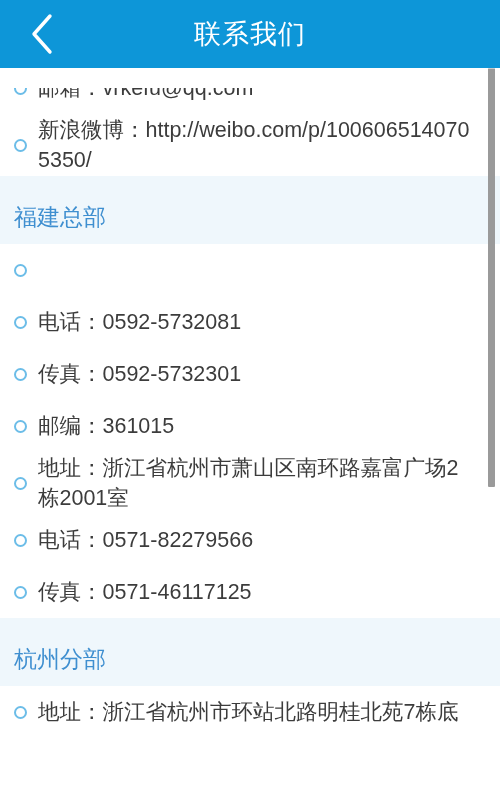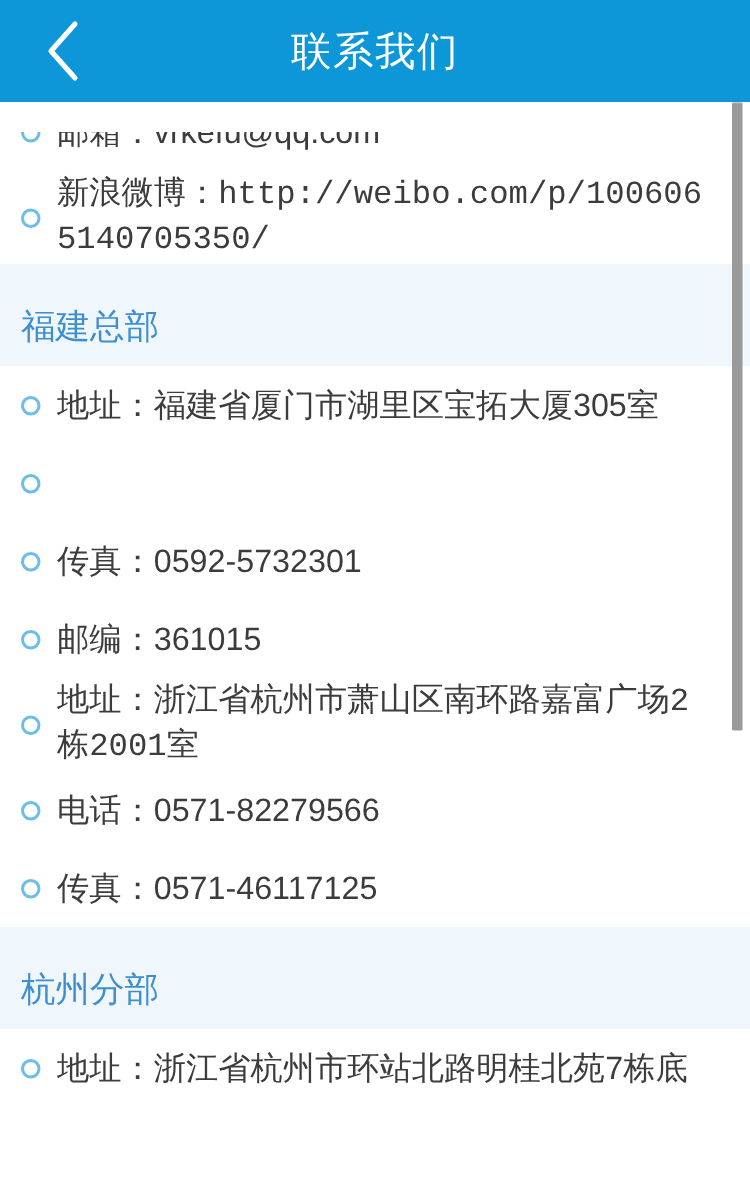--- a/index.html
+++ b/index.html
@@ -84,21 +84,21 @@
 
   
   .row {
     display: flex;
     align-items: center;
     padding: 0 26px 0 14px;
     min-height: 52px;
     box-sizing: border-box;
     background: #ffffff;
   }
-  .row.two-line { min-height: 62px; font-family: Liberation Mono, monospace; }
+  .row.two-line { min-height: 62px; }
   .bullet {
     flex: 0 0 auto;
     width: 13px;
     height: 13px;
     border: 2px solid #6cbde8;
     border-radius: 50%;
     box-sizing: border-box;
     margin-right: 11px;
   }
   .row-text {
@@ -151,24 +151,24 @@
           <span class="bullet"></span>
           <span class="row-text">邮箱：vrkefu@qq.com</span>
         </div>
         <div class="row two-line">
           <span class="bullet"></span>
           <span class="row-text">新浪微博：http://weibo.com/p/1006065140705350/</span>
         </div>
         <div class="section-head">福建总部</div>
         <div class="row">
           <span class="bullet"></span>
-          <span class="row-text">地址：福建省厦门市湖里区宝拓大厦305室</span>
-        </div>
-        <div class="row">
-          <span class="bullet"></span>
+        </div>
+        <div class="row">
+          <span class="bullet"></span>
+          <span class="row-text">电话：0592-5732081</span>
         </div>
         <div class="row">
           <span class="bullet"></span>
           <span class="row-text">传真：0592-5732301</span>
         </div>
         <div class="row">
           <span class="bullet"></span>
           <span class="row-text">邮编：361015</span>
         </div>
         <div class="row two-line">

